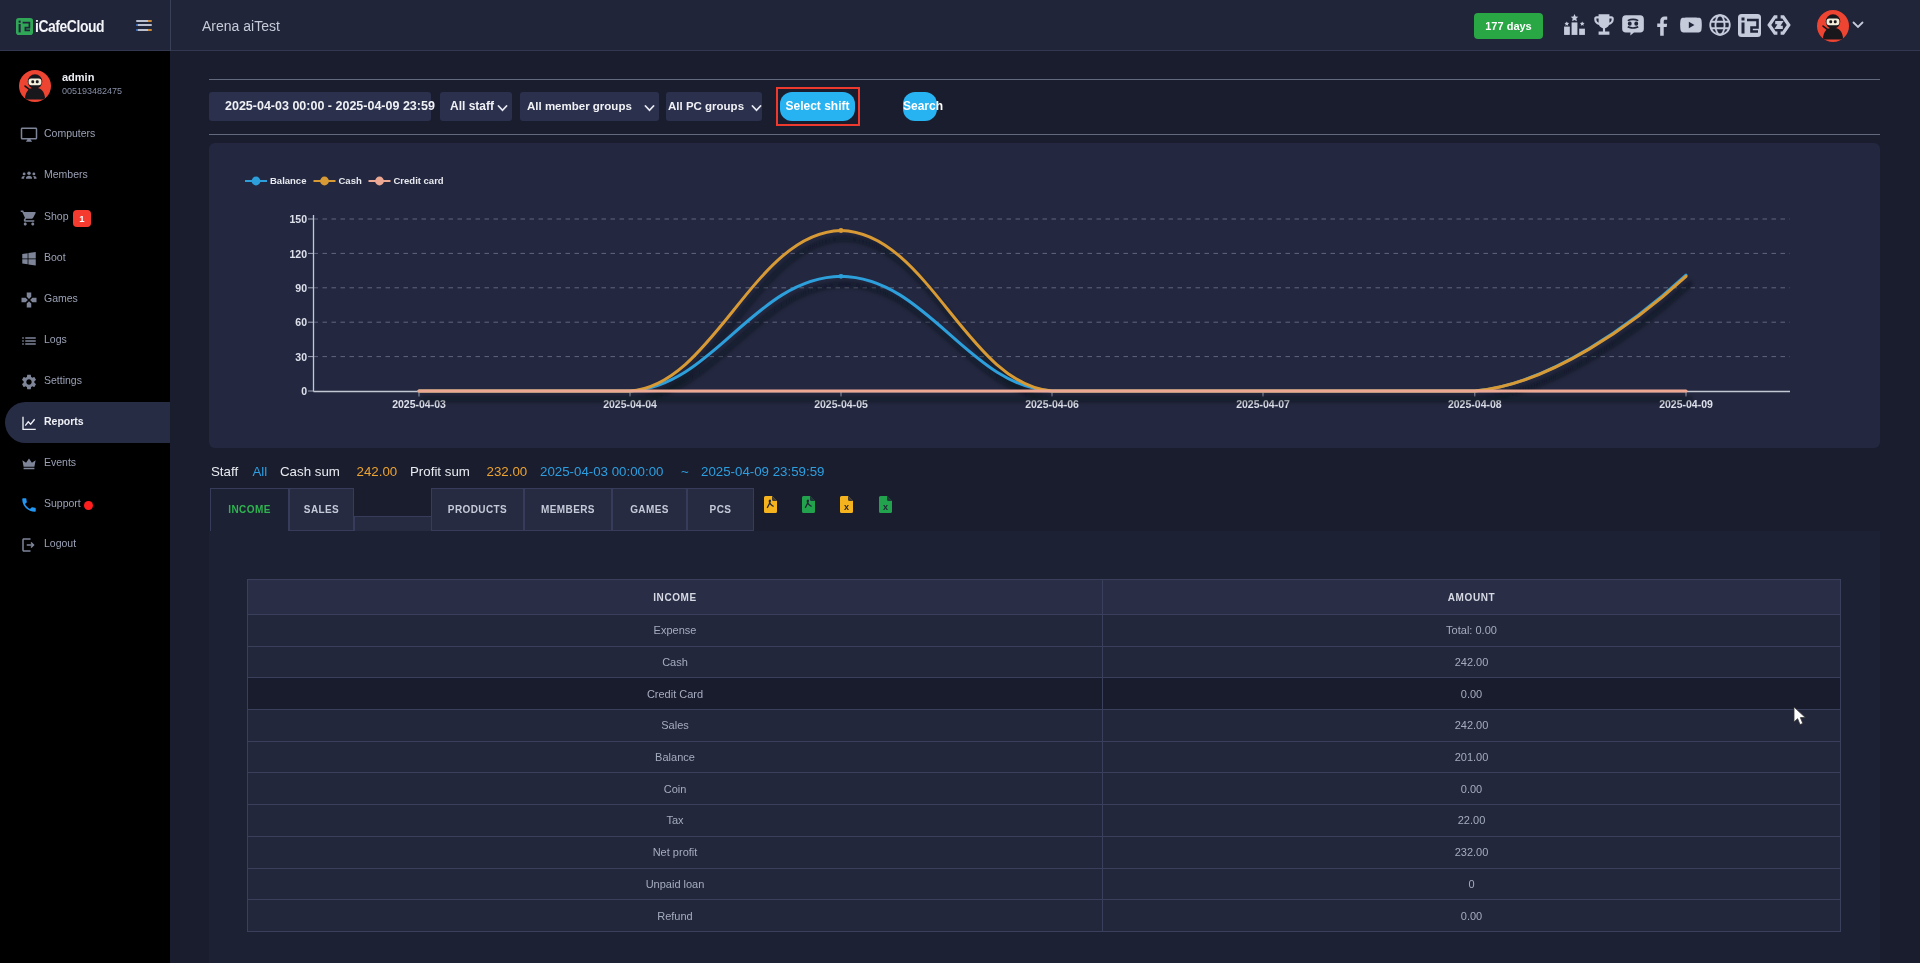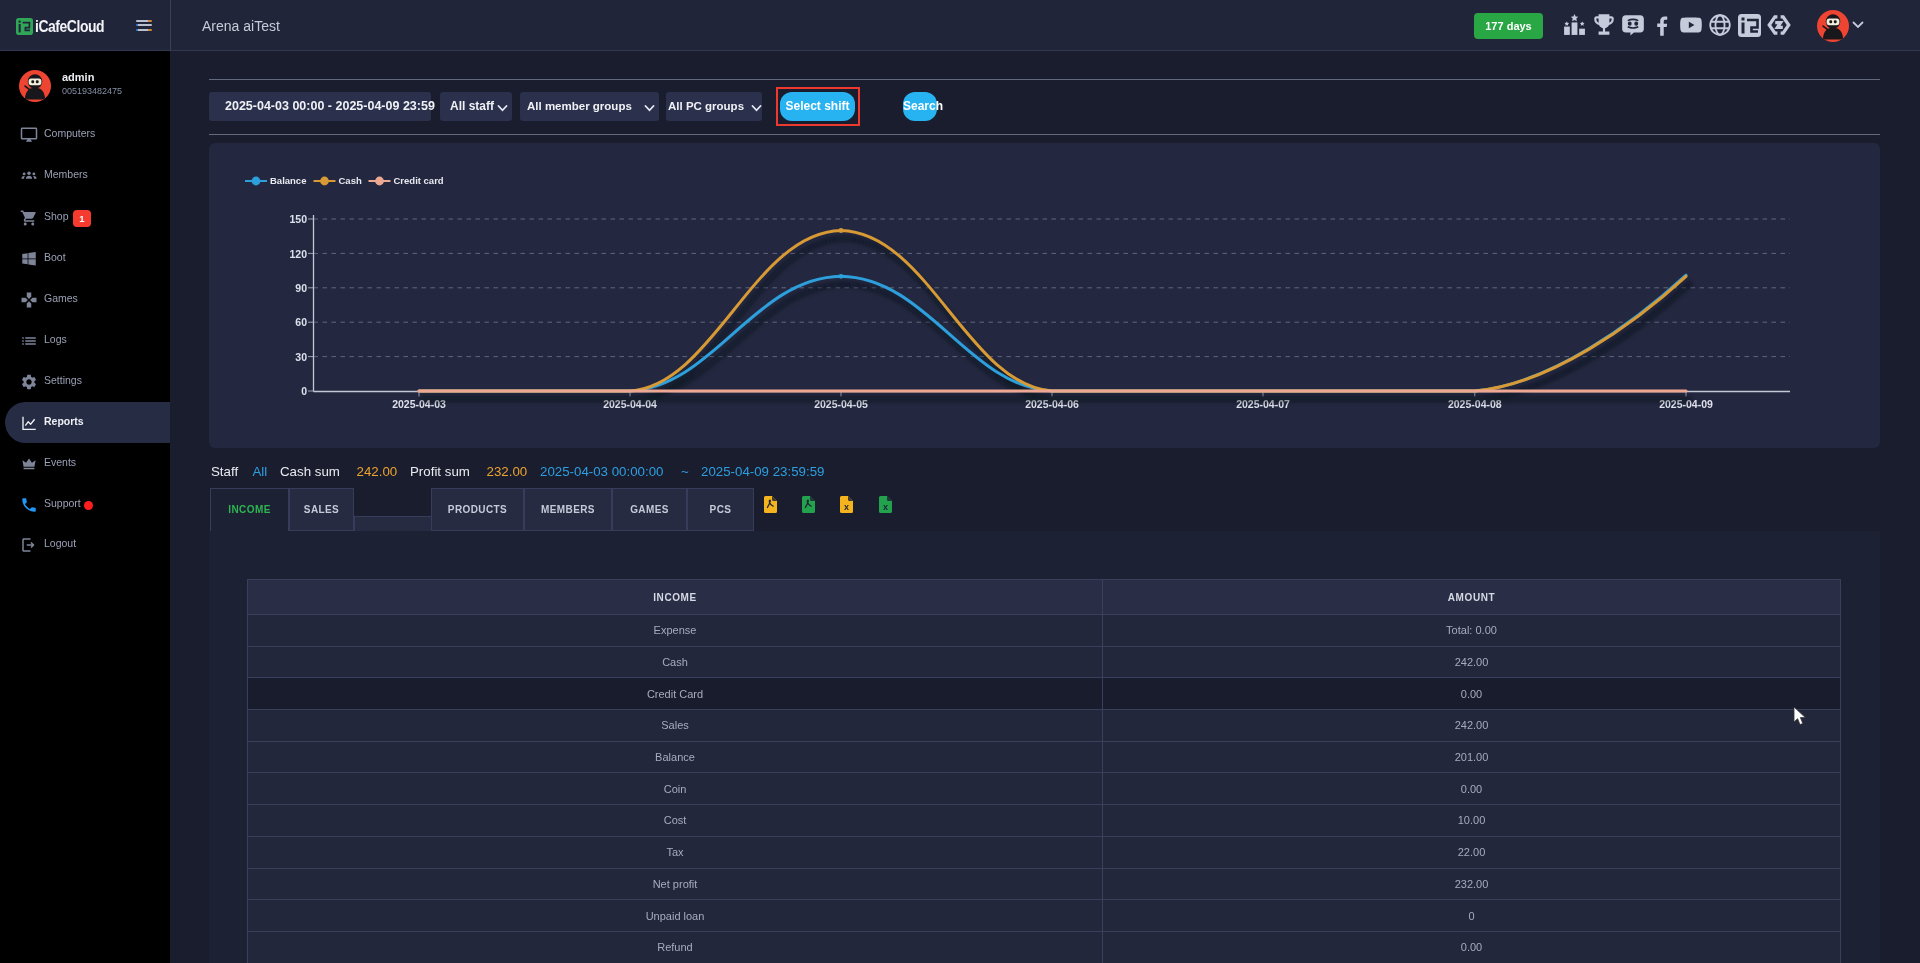--- a/index.html
+++ b/index.html
@@ -367,24 +367,20 @@
       </tr>
   <tr>
         <td>Balance</td>
         <td>201.00</td>
       </tr>
   <tr>
         <td>Coin</td>
         <td>0.00</td>
       </tr>
   <tr>
-        <td>Cost</td>
-        <td>10.00</td>
-      </tr>
-  <tr>
         <td>Tax</td>
         <td>22.00</td>
       </tr>
   <tr>
         <td>Net profit</td>
         <td>232.00</td>
       </tr>
   <tr>
         <td>Unpaid loan</td>
         <td>0</td>

